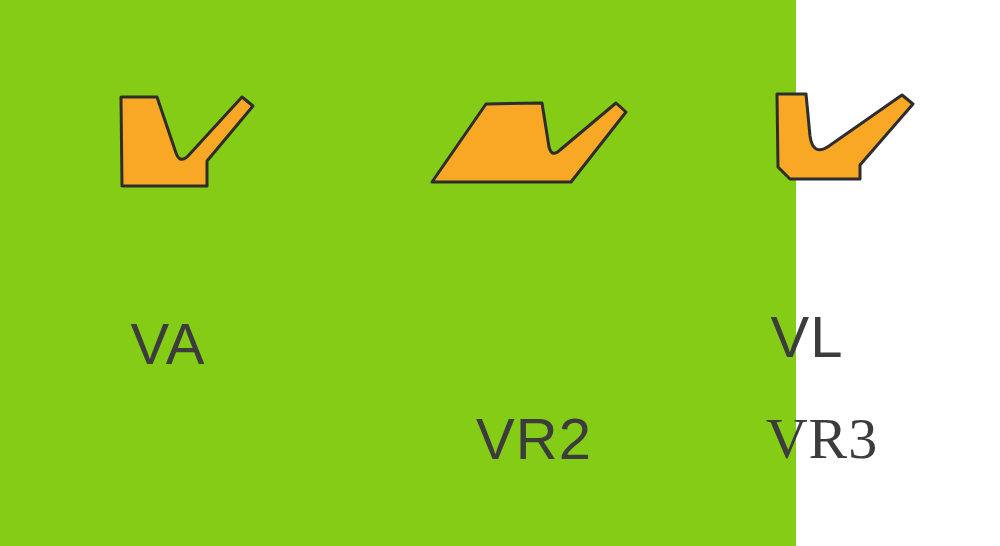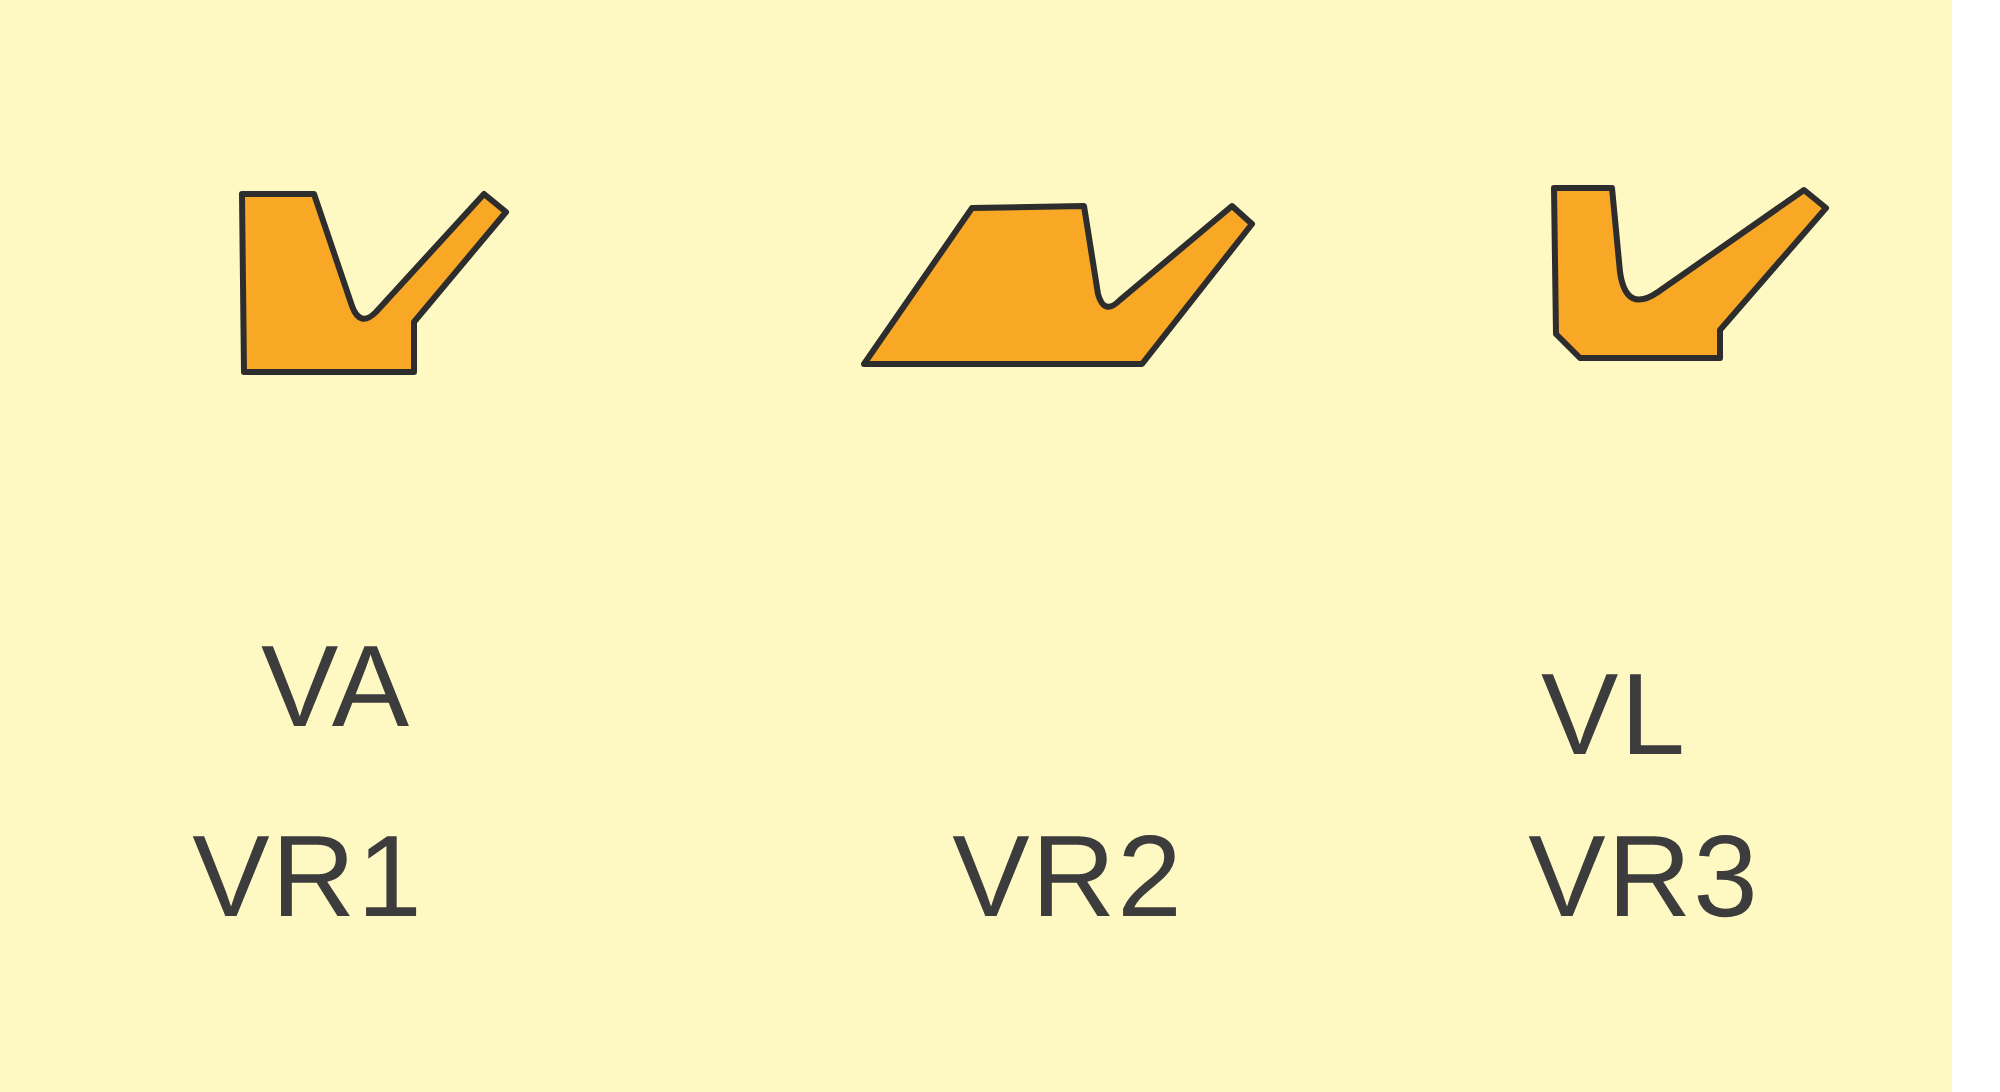--- a/index.html
+++ b/index.html
@@ -3,21 +3,21 @@
 <meta charset="utf-8">
 <style>
   :root{
     --shape-fill:#F9A825;
     --shape-outline:#2d2d2d;
     --label-text:#3c3c3c;
   }
   *{margin:0;padding:0;box-sizing:border-box;}
   html,body{width:1000px;height:546px;background:#ffffff;overflow:hidden;}
   body{font-family:"Liberation Sans", sans-serif;}
-  .canvas{position:relative;width:976px;height:546px;background:#fef9c3;}
+  .canvas{position:relative;width:796px;height:546px;background:#84cc16;}
   .profile-svg{position:absolute;display:block;}
   .seal{
     fill:var(--shape-fill);
     stroke:var(--shape-outline);
     stroke-width:3;
     stroke-linejoin:round;
   }
   .label{
     position:absolute;
     transform:translateX(-50%);
@@ -26,24 +26,24 @@
     letter-spacing:1px;
     color:var(--label-text);
     white-space:nowrap;
     line-height:1;
   }
   #svg-va{left:117px;top:91px;}
   #svg-vs{left:428px;top:98px;}
   #svg-vl{left:774px;top:89px;}
   #label-va {left:168px;top:315px;}
   #label-vs {left:512px;top:315px;}
-  #label-vl {left:807px;top:329px;}
+  #label-vl {left:807px;top:308px;}
   #label-vr1{left:154px;top:410px;}
   #label-vr2{left:510px;top:410px;margin-left:24px;}
-  #label-vr3{left:822px;top:410px;}
+  #label-vr3{left:822px;top:410px;font-family:Liberation Serif, serif;}
 </style>
 </head>
 <body>
 
 <div class="canvas">
 
   <svg id="svg-va" class="profile-svg" width="140" height="100" viewBox="-2 -2 140 100">
     <path class="seal" d="M2,4 L38,4 L57,60 Q61,71 69,63 L123,4 L134,13 L88,68 L88,93 L3,93 Z"></path>
   </svg>
 
@@ -51,17 +51,16 @@
     <path class="seal" d="M2,82 L56,4 L112,3 L119,47 Q122,58 130,50 L186,3 L196,12 L141,82 Z"></path>
   </svg>
 
   <svg id="svg-vl" class="profile-svg" width="143" height="95" viewBox="-2 -2 143 95">
     <path class="seal" d="M1,3 L30,3 L34,45 Q37,66 53,55 L126,4 L137,13 L84,74 L84,88 L14,88 L2,76 Z"></path>
   </svg>
 
   <div id="label-va" class="label">VA</div>
   <div id="label-vl" class="label">VL</div>
 
-  <div id="label-vr1" class="label">VR1</div>
   <div id="label-vr2" class="label">VR2</div>
   <div id="label-vr3" class="label">VR3</div>
 
 </div>
 
 </body></html>

